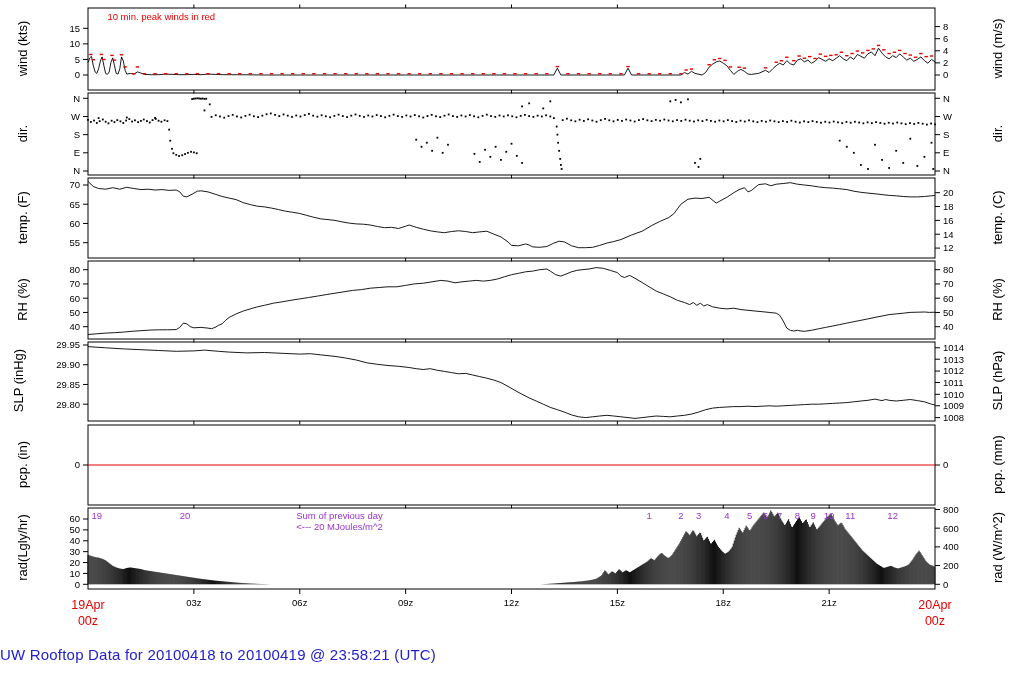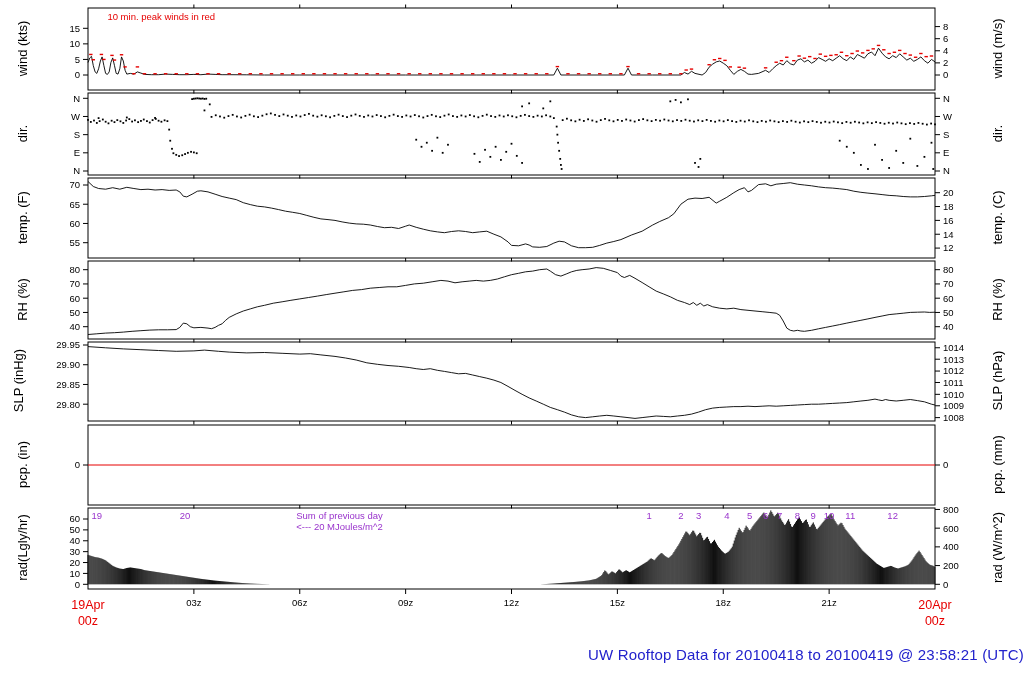--- a/index.html
+++ b/index.html
@@ -1,21 +1,21 @@
 <!DOCTYPE html>
 <html><head>
 <meta charset="utf-8">
 <style>
   html,body{margin:0;padding:0;background:#fff;}
   .fig{position:relative;width:1024px;height:700px;background:#ffffff;
        font-family:"Liberation Sans","DejaVu Sans",sans-serif;overflow:hidden;}
   svg text{font-family:"Liberation Sans","DejaVu Sans",sans-serif;}
   .axlab{position:absolute;width:160px;text-align:center;font-size:13px;color:#000;
          transform:rotate(-90deg);pointer-events:none;}
-  .title{position:absolute;left:0;top:646px;width:1024px;text-align:right;
+  .title{position:absolute;left:0;top:646px;width:1024px;text-align:left;
          font-size:15px;letter-spacing:.2px;}
 </style>
 </head>
 <body>
 
 <div class="fig">
   <svg id="plot" width="1024" height="700">
       <rect x="88" y="8" width="847" height="82" fill="none" stroke="#000" stroke-width="1"></rect>
       <line x1="83" y1="75" x2="88" y2="75" stroke="#000" stroke-width="1"></line>
       <text x="80" y="78.4" font-size="9.5" fill="#000" text-anchor="end">0</text>

